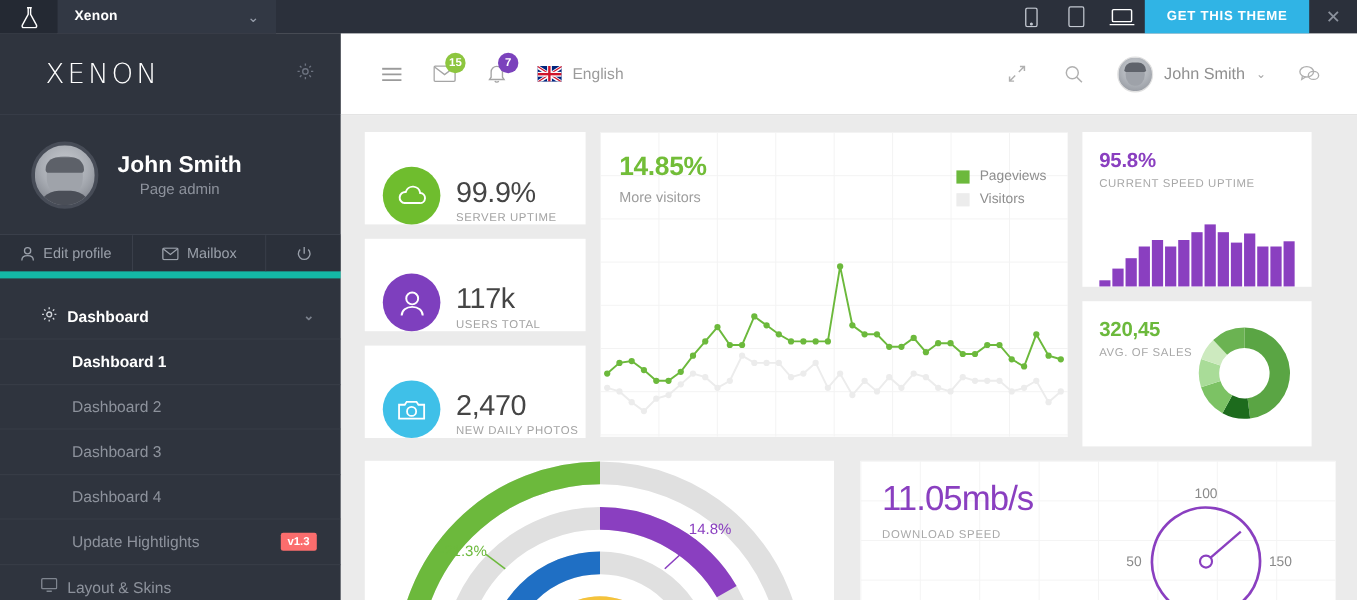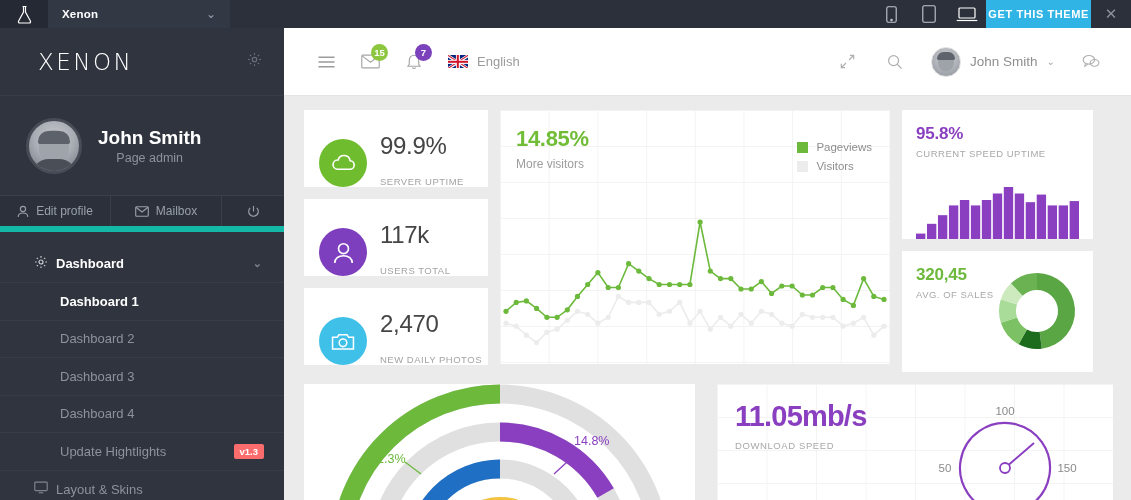--- a/index.html
+++ b/index.html
@@ -25,21 +25,21 @@
     background: #323844; min-width: 182px; justify-content: space-between;
   }
   .chrome-tab-label { color: #ffffff; font-size: 11.5px; font-weight: bold; letter-spacing: .2px; }
   .chrome-spacer { flex: 1; }
   .chrome-devices { display: flex; align-items: center; gap: 0; }
   .dev-btn {
     width: 38px; height: 28px; display: flex; align-items: center; justify-content: center;
   }
   .theme-btn {
     background: #30b4e5; color: #fff; font-size: 11px; font-weight: bold;
-    letter-spacing: .6px; display: flex; align-items: center; padding: 0 2px;
+    letter-spacing: .6px; display: flex; align-items: center; padding: 0 18px;
   }
   .chrome-close {
     width: 40px; display: flex; align-items: center; justify-content: center;
     color: #8b919c; font-size: 15px;
   }
 
   
   .sidebar {
     position: absolute; top: 28px; left: 0; width: 284px; height: 472px;
     background: #2f343e;
@@ -173,21 +173,21 @@
   .stat-card { height: 77px; display: flex; align-items: flex-end; padding-left: 15px; }
   .stat-ico {
     width: 48px; height: 48px; border-radius: 50%; flex: none;
     display: flex; align-items: center; justify-content: center; color: #fff;
   }
   .ico-green { background: #6fbd2e; }
   .ico-purple { background: #7e3fbe; }
   .ico-blue { background: #3fc0e8; }
   .stat-txt { margin-left: 13px; }
   .stat-num { font-size: 24px; color: #454545; font-weight: 300; line-height: 1.05; letter-spacing: -.3px; }
-  .stat-lbl { font-size: 9.5px; color: #a3a3a3; letter-spacing: .5px; margin-top: 18px; }
+  .stat-lbl { font-size: 9.5px; color: #a3a3a3; letter-spacing: .5px; margin-top: 3px; }
 
   .col-chart { width: 390px; }
   .chart-card { height: 254px; position: relative; padding: 16px 16px 0 16px; overflow: hidden; }
   .chart-grid {
     position: absolute; inset: 0;
     background-image:
       linear-gradient(to right, #f3f3f3 1px, transparent 1px),
       linear-gradient(to bottom, #f3f3f3 1px, transparent 1px);
     background-size: 48.7px 36px;
   }
@@ -210,21 +210,21 @@
   .row2 { display: flex; gap: 22px; margin-top: 12px; }
   .gauge-card { width: 391px; height: 130px; position: relative; overflow: hidden; }
   .speed-card { width: 396px; height: 130px; position: relative; overflow: hidden; padding: 16px 0 0 18px; }
   .speed-grid {
     position: absolute; inset: 0;
     background-image:
       linear-gradient(to right, #f4f4f4 1px, transparent 1px),
       linear-gradient(to bottom, #f4f4f4 1px, transparent 1px);
     background-size: 49.5px 33px;
   }
-  .speed-num { font-size: 29px; font-weight: bold; color: #8a3fc0; letter-spacing: -.8px; position: relative; }
+  .speed-num { font-size: 29px; font-weight: normal; color: #8a3fc0; letter-spacing: -.8px; position: relative; }
   .speed-lbl { font-size: 9.5px; color: #a8a8a8; letter-spacing: .6px; margin-top: 7px; position: relative; }
   .speed-gauge { position: absolute; right: 28px; top: 12px; }
 </style>
 </head>
 <body>
 
 <div class="app">
 
   <div class="chrome">
     <div class="chrome-logo">

